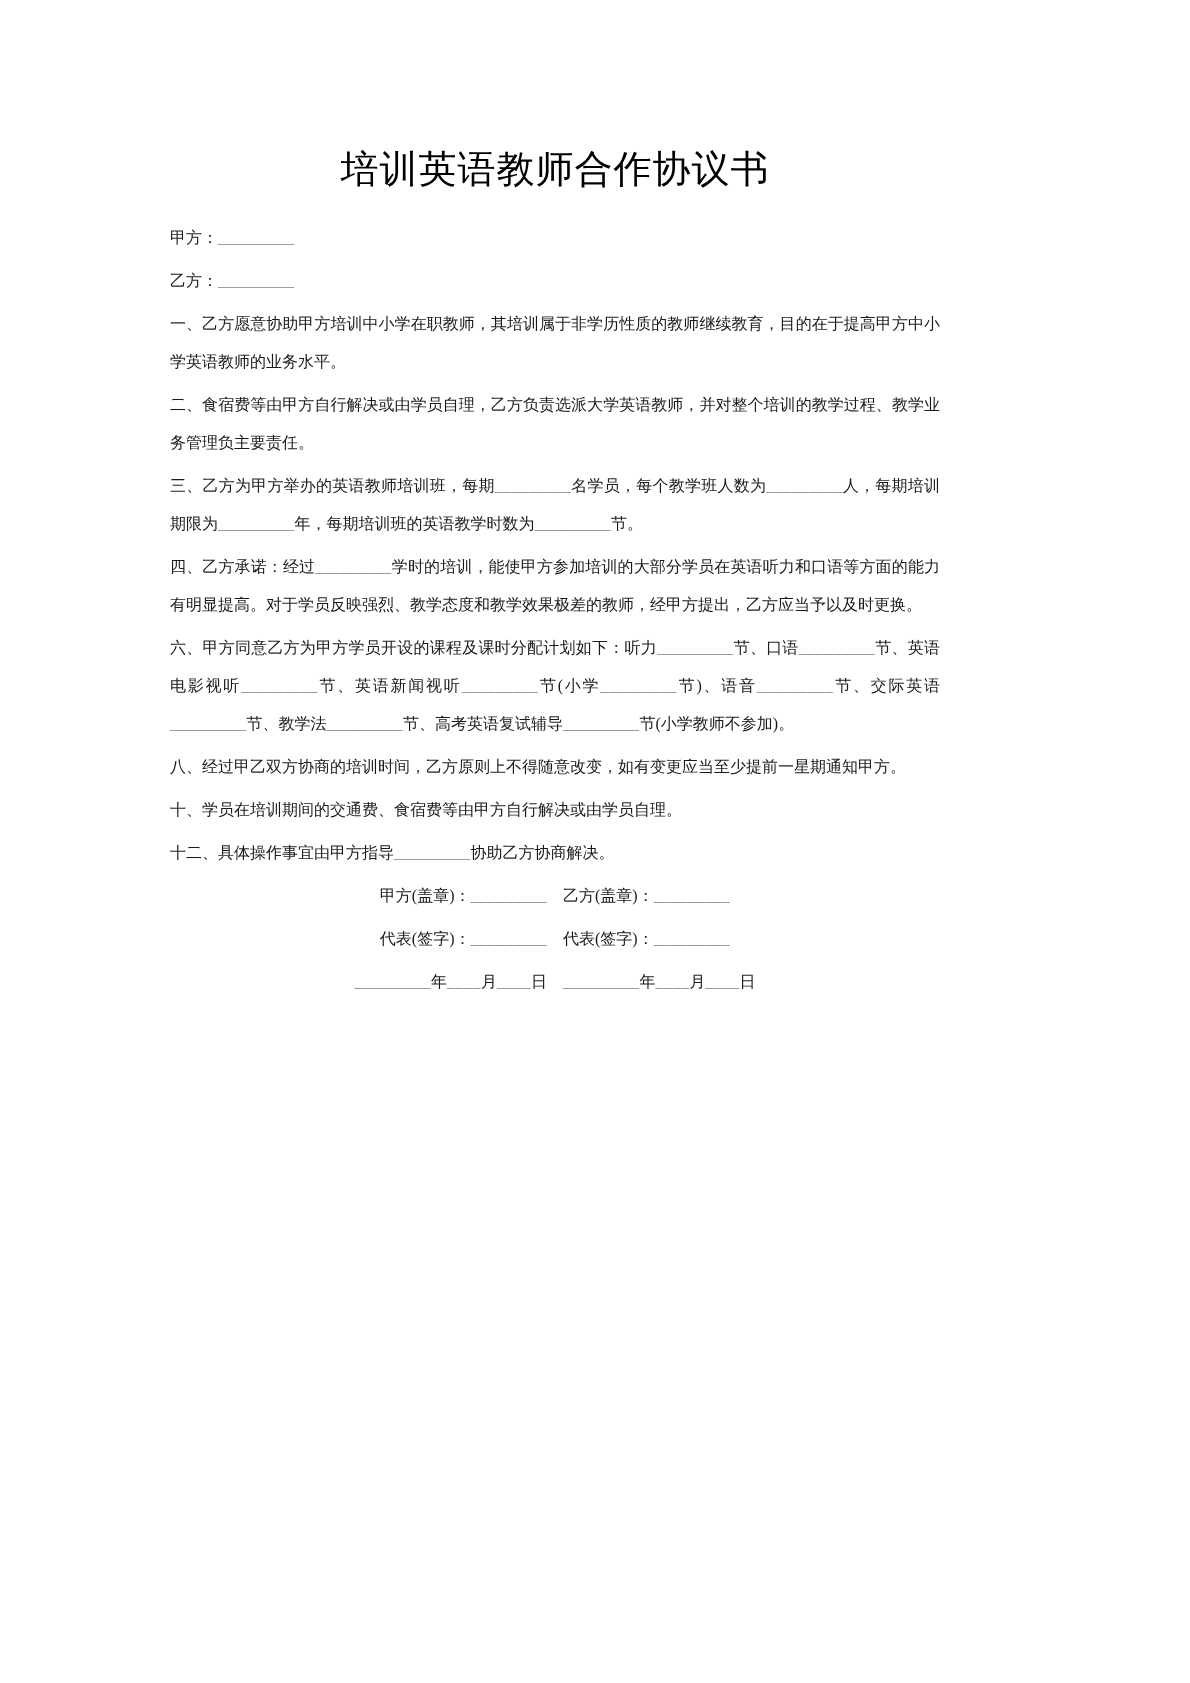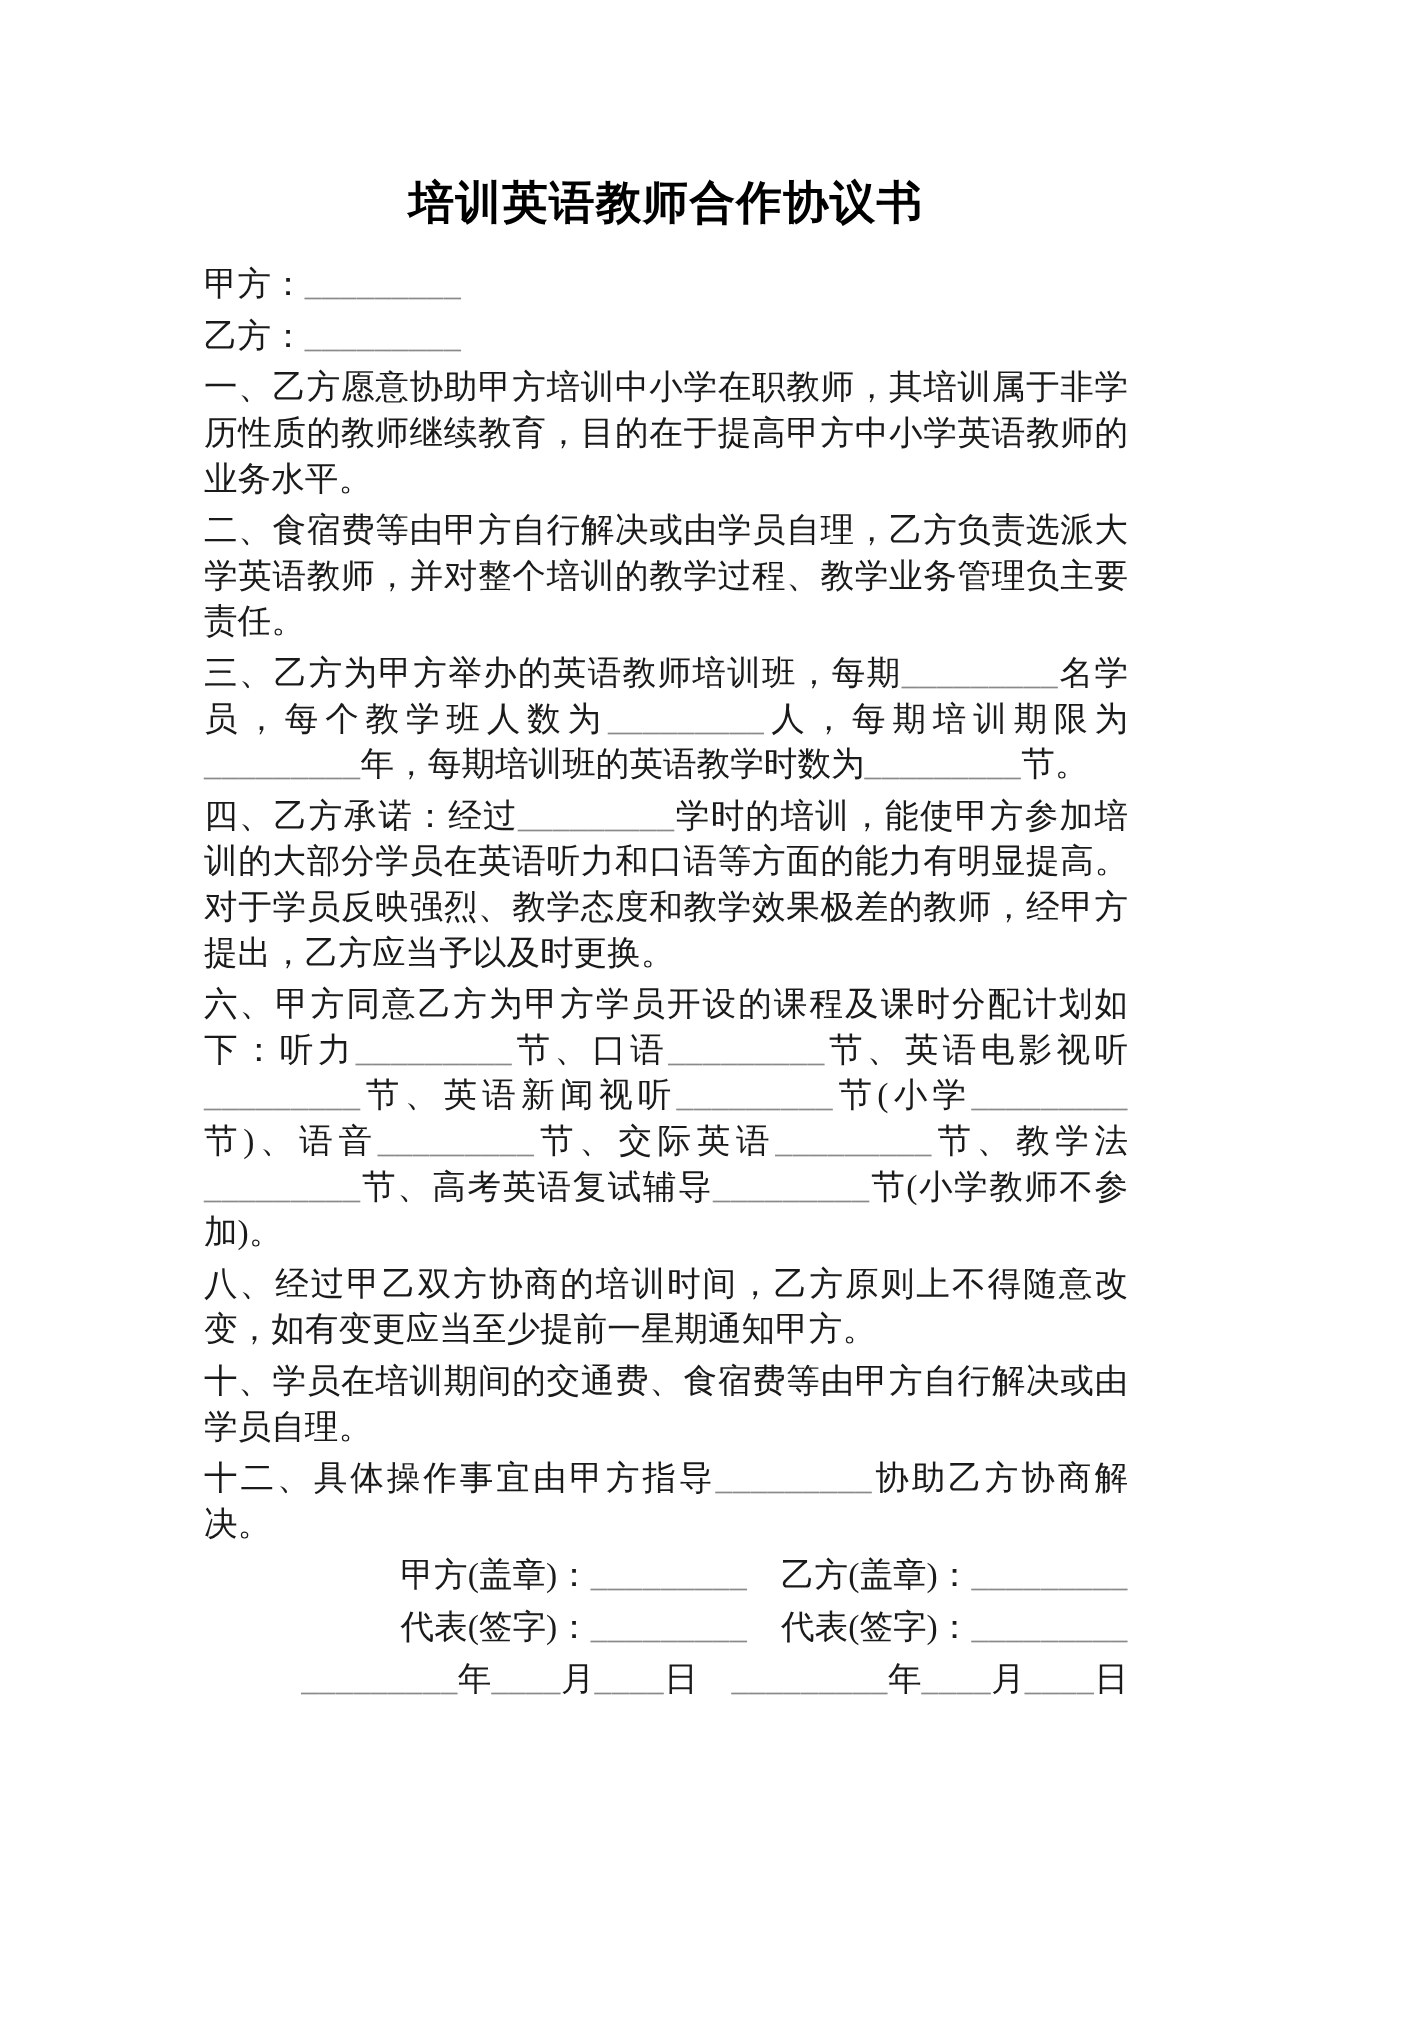--- a/index.html
+++ b/index.html
@@ -14,33 +14,33 @@
     min-height: 1683px;
     box-sizing: border-box;
     background: #ffffff;
     padding: 144px 250px 60px 170px;
     font-family: "Liberation Serif", "DejaVu Serif", serif;
     color: #1a1a1a;
   }
   .doc-title {
     text-align: center;
     font-size: 38px;
-    font-weight: bold;
+    font-weight: normal;
     margin: 0 0 24px 0;
     letter-spacing: 1px;
     color: #000000;
   }
   .line {
-    font-size: 28px;
+    font-size: 16px;
     line-height: 38px;
     margin: 0 0 5px 0;
     text-align: justify;
   }
   .line.no-justify {
-    text-align: right;
+    text-align: center;
   }
   .blank {
     color: #8a8a8a;
     letter-spacing: 0.5px;
   }
 </style>
 </head>
 <body>
 
 <div class="page">

